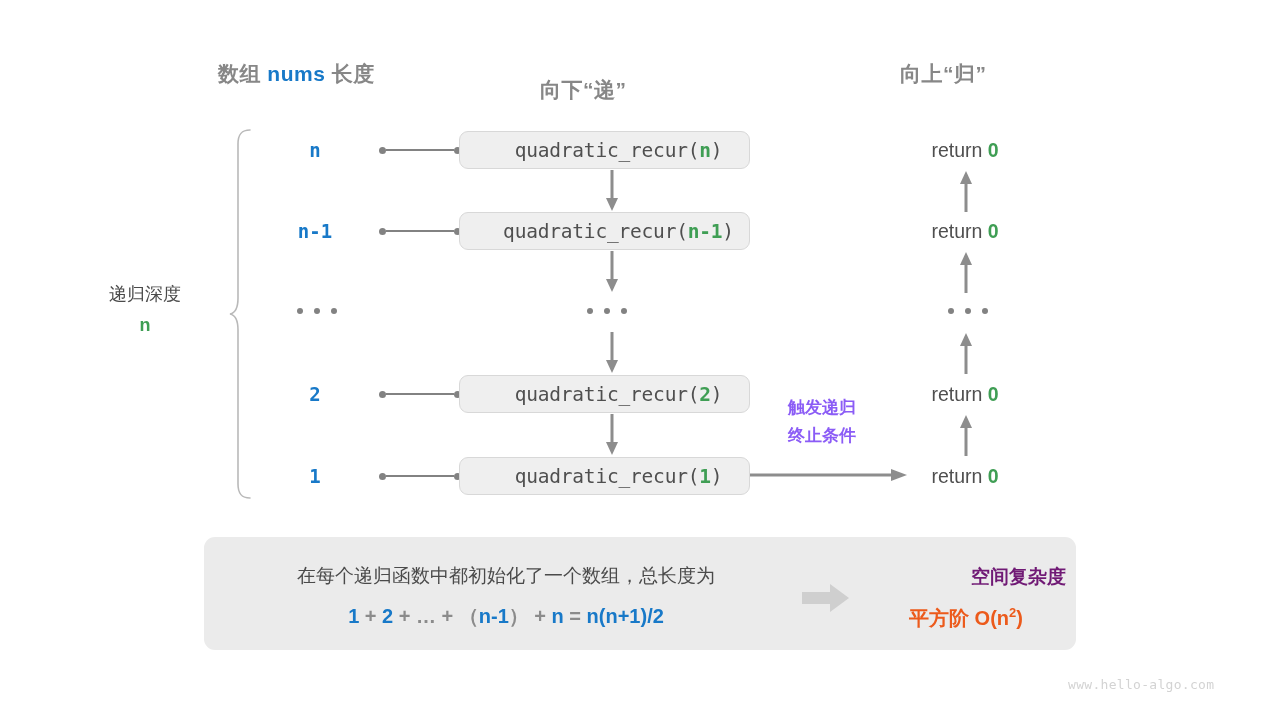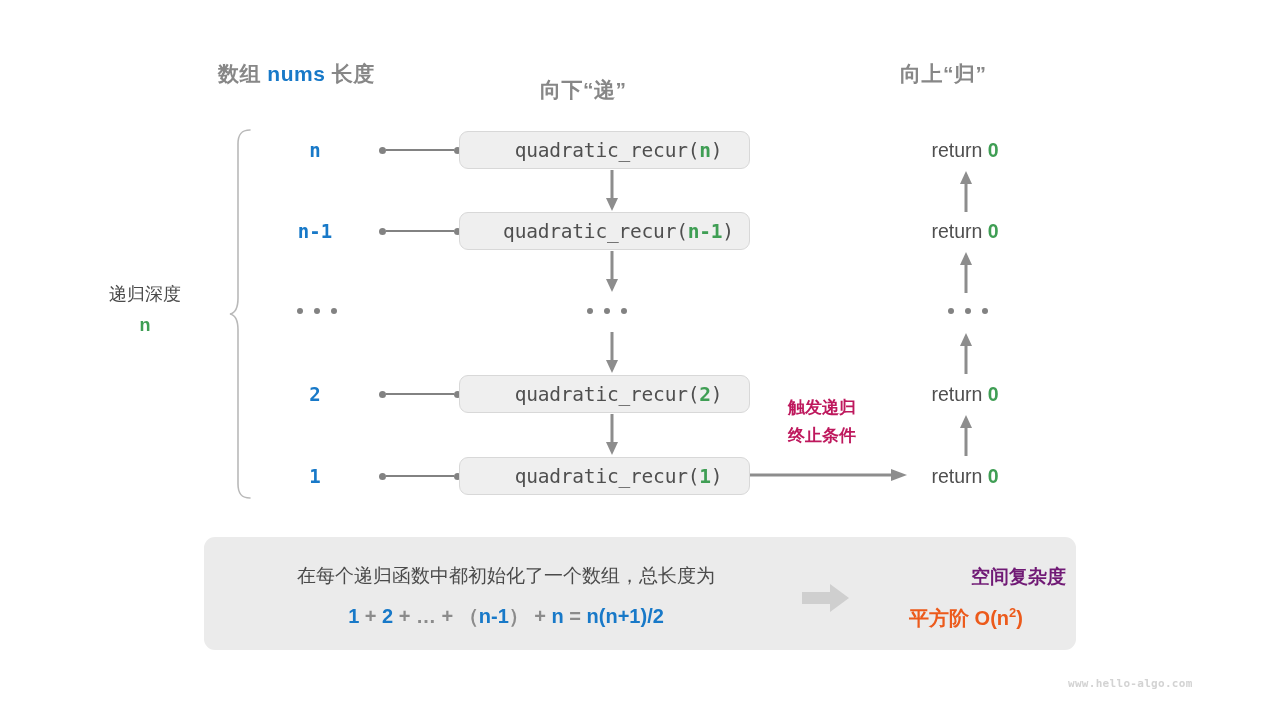--- a/index.html
+++ b/index.html
@@ -124,21 +124,21 @@
   }
   .ret .zero { color: #3f9e54; font-weight: bold; }
 
   
   .v-arrow svg, .h-arrow svg { display: block; }
 
   
   .trigger-note {
     font-size: 17px;
     font-weight: bold;
-    color: #be185d;
+    color: #8b5cf6;
     line-height: 1.65;
     text-align: center;
     white-space: nowrap;
   }
 
   
   .summary {
     box-sizing: border-box;
     background: #ebebeb;
     border-radius: 11px;
@@ -174,25 +174,24 @@
     color: #ec5a1b;
     text-align: center;
     white-space: nowrap;
     margin-top: 11px;
   }
   .res-value sup { font-size: 0.65em; }
 
   
   .watermark {
     font-family: "DejaVu Sans Mono", "Liberation Mono", monospace;
-    font-size: 11px;
+    font-size: 13px;
     color: #d3d3d3;
     white-space: nowrap;
     letter-spacing: 0.3px;
-    font-weight: bold;
   }
 </style>
 </head>
 <body>
 
 <div class="stage">
 
   <div class="abs col-header" style="left:218px; top:60px;">
     <span>数组 </span><span class="hdr-nums">nums</span><span> 长度</span>
   </div>

